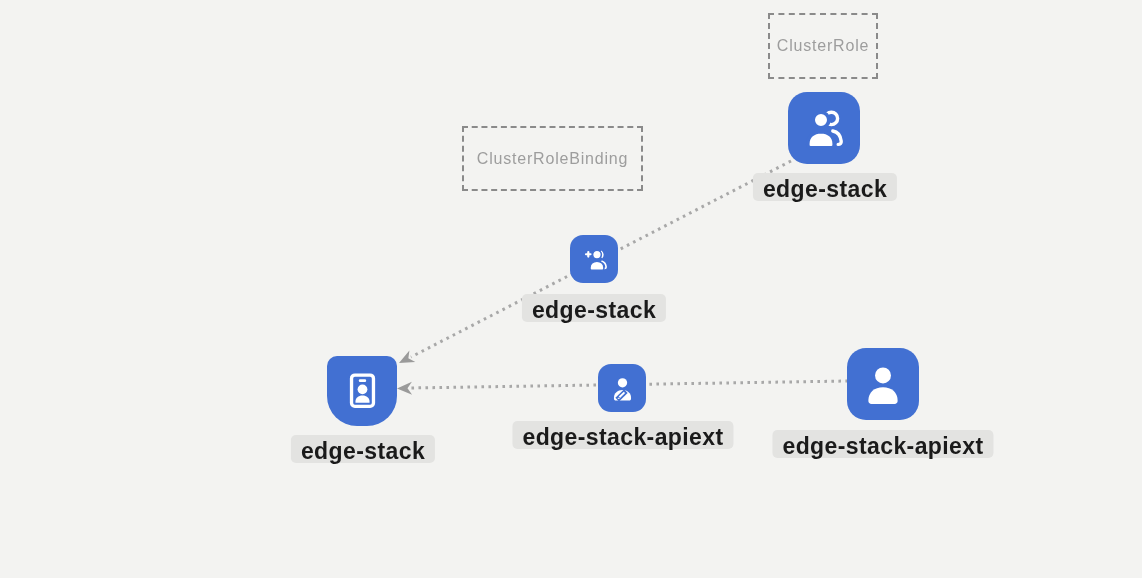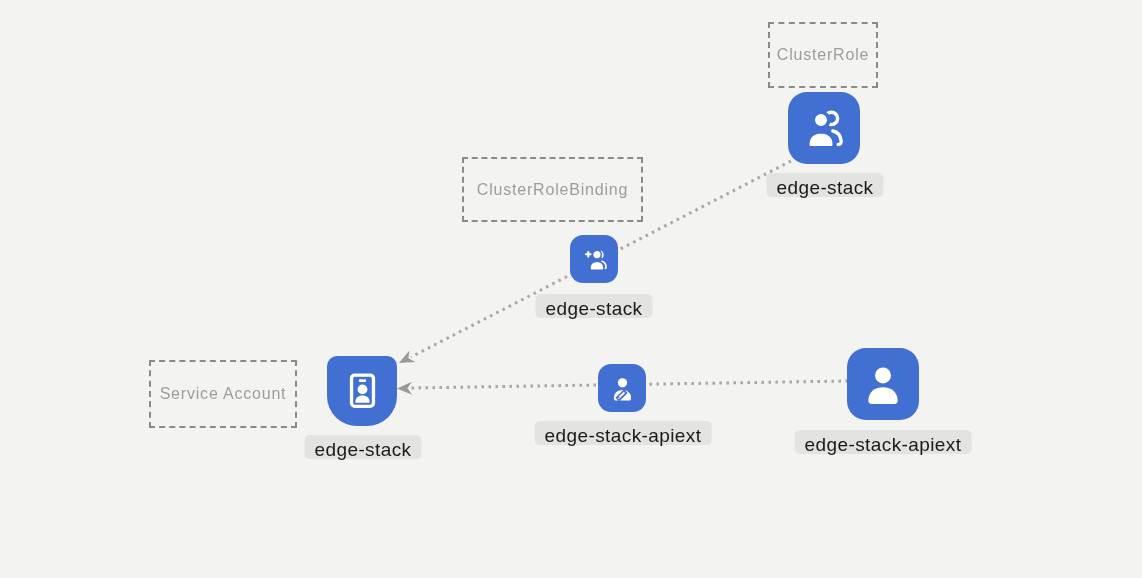--- a/index.html
+++ b/index.html
@@ -26,22 +26,22 @@
   
   .tbox{
     position:absolute;z-index:2;box-sizing:border-box;
     border:2px dashed var(--box-border);
     display:flex;align-items:center;justify-content:center;
     background:transparent;
   }
   .tbox-text{
     color:var(--box-text);font-size:16px;letter-spacing:0.8px;white-space:nowrap;
   }
-  #box-clusterrole        {left:768px;top:22px; width:110px;height:66px;}
-  #box-clusterrolebinding {left:462px;top:157px;width:181px;height:65px;}
+  #box-clusterrole        {left:768px;top:13px; width:110px;height:66px;}
+  #box-clusterrolebinding {left:462px;top:126px;width:181px;height:65px;}
   #box-serviceaccount     {left:149px;top:360px;width:148px;height:68px;}
   #box-rolebinding        {left:571px;top:473px;width:110px;height:66px;}
   #box-role               {left:825px;top:474px;width:110px;height:66px;}
 
   
   .node{
     position:absolute;z-index:3;background:var(--icon-blue);
     display:flex;align-items:center;justify-content:center;cursor:pointer;
   }
   .sz72{width:72px;height:72px;border-radius:19px;}
@@ -50,22 +50,22 @@
   #n-clusterrolebinding {left:570px;top:235px;}
   #n-serviceaccount     {left:327px;top:356px;width:70px;height:70px;border-radius:10px 10px 30px 30px;}
   #n-rolebinding        {left:598px;top:364px;}
   #n-role               {left:847px;top:348px;}
   .node svg{display:block;}
 
   
   .nlabel{
     position:absolute;z-index:3;transform:translateX(-50%);
     background:var(--label-bg);color:var(--label-text);
-    font-size:19px;letter-spacing:0.4px;line-height:1;
-    padding:5px 10px 0;border-radius:5px;white-space:nowrap;
+    font-size:23px;letter-spacing:0.4px;line-height:1;
+    padding:5px 10px 0;border-radius:5px;white-space:nowrap;font-weight:bold;
   }
   #lbl-clusterrole        {left:825px;top:173px;}
   #lbl-clusterrolebinding {left:594px;top:294px;}
   #lbl-serviceaccount     {left:363px;top:435px;}
   #lbl-rolebinding        {left:623px;top:421px;}
   #lbl-role               {left:883px;top:430px;}
 </style>
 </head>
 <body>
 
@@ -76,23 +76,20 @@
     <path class="arrowhead" d="M0 0 L15 -6.5 L10.5 0 L15 6.5 Z" transform="translate(399,363) rotate(-27)"></path>
     <line class="dotted" x1="848" y1="381" x2="410" y2="388"></line>
     <path class="arrowhead" d="M0 0 L15 -6.5 L10.5 0 L15 6.5 Z" transform="translate(397,388.5) rotate(-1)"></path>
   </svg>
 
   <div class="tbox" id="box-clusterrole">
     <span class="tbox-text">ClusterRole</span>
   </div>
   <div class="tbox" id="box-clusterrolebinding">
     <span class="tbox-text">ClusterRoleBinding</span>
-  </div>
-  <div class="tbox" id="box-serviceaccount">
-    <span class="tbox-text">Service Account</span>
   </div>
 
   <div class="node sz72" id="n-clusterrole">
     <svg width="48" height="48" viewBox="0 0 24 24">
       <circle cx="15.7" cy="7.2" r="3.1" fill="none" stroke="#ffffff" stroke-width="1.7"></circle>
       <path d="M16.4 13.5 C18.6 13.9 20.3 15.7 20.6 18.6 C20.7 19.6 20.1 20.2 19.1 20.2" fill="none" stroke="#ffffff" stroke-width="1.7" stroke-linecap="round"></path>
       <circle cx="10.5" cy="8" r="3.9" fill="#ffffff" stroke="var(--icon-blue)" stroke-width="1.8"></circle>
       <path d="M10.5 13.8 C6.7 13.8 3.9 16.3 3.9 19.9 L3.9 20.5 C3.9 21.3 4.5 21.9 5.3 21.9 L15.7 21.9 C16.5 21.9 17.1 21.3 17.1 20.5 L17.1 19.9 C17.1 16.3 14.3 13.8 10.5 13.8 Z" fill="#ffffff" stroke="var(--icon-blue)" stroke-width="1.8"></path>
     </svg>
   </div>

